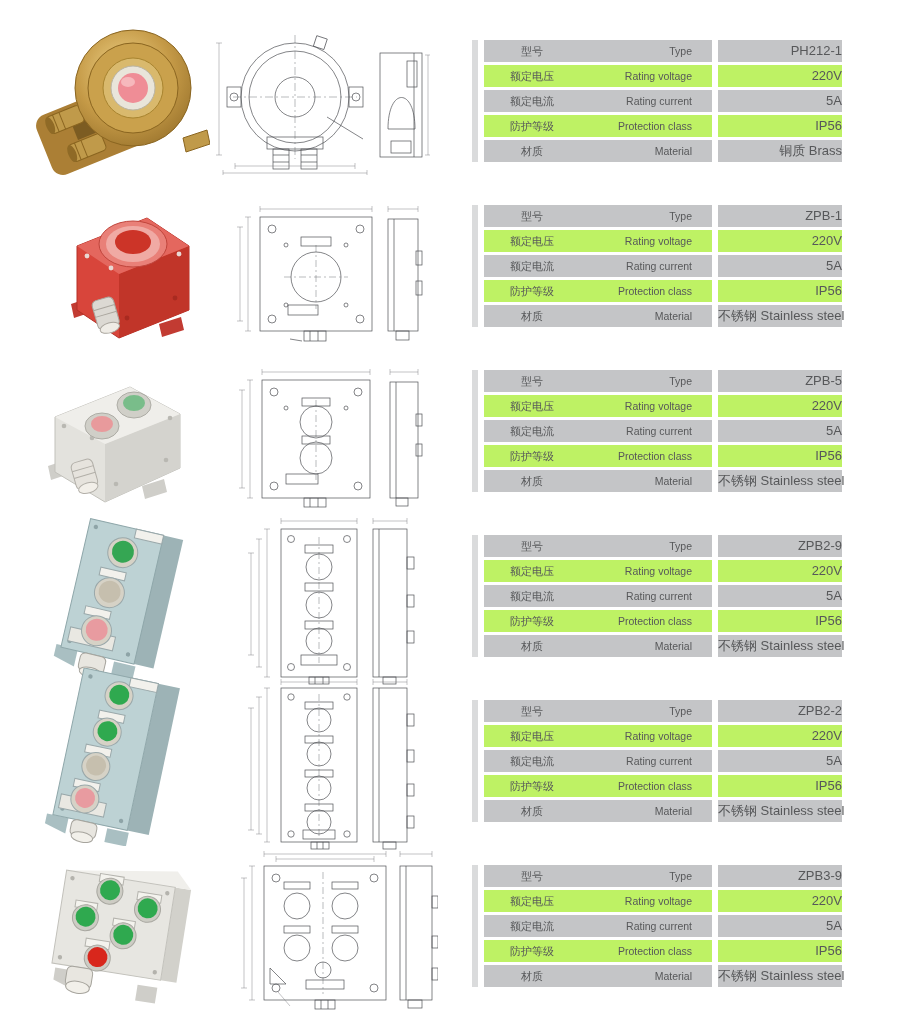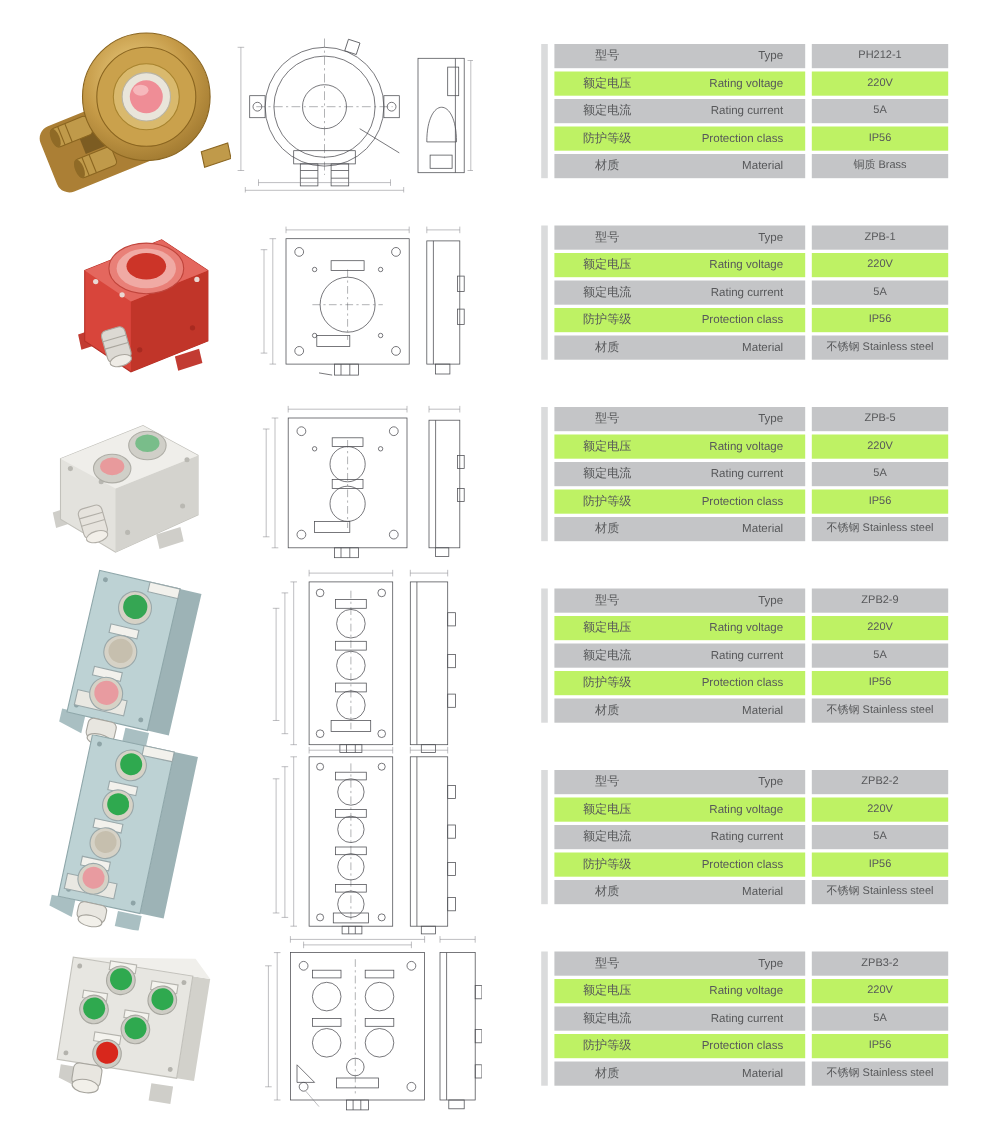--- a/index.html
+++ b/index.html
@@ -1,26 +1,26 @@
 <!DOCTYPE html>
 <html><head>
 <meta charset="utf-8">
 <style>
   html,body{margin:0;padding:0;background:#ffffff;}
   #page{position:relative;width:916px;height:1035px;background:#ffffff;overflow:hidden;
         font-family:"Liberation Sans","DejaVu Sans",sans-serif;}
   .photo,.drawing{position:absolute;}
-  .spec{position:absolute;left:448px;display:flex;padding-left:44px;}
+  .spec{position:absolute;left:428px;display:flex;padding-left:44px;}
   .bar{width:6px;background:#dadbdc;margin-right:6px;align-self:stretch;}
   .trows{display:flex;flex-direction:column;gap:3px;}
   .trow{display:flex;gap:6px;height:22px;line-height:22px;font-size:11px;color:#57585a;}
   .lbl{width:228px;display:flex;}
   .cn{width:96px;text-align:center;}
   .en{width:112px;text-align:right;font-size:10.5px;}
-  .val{width:124px;text-align:center;font-size:10px;white-space:nowrap;}
+  .val{width:124px;text-align:right;font-size:13px;white-space:nowrap;}
   .dark .lbl,.dark .val{background:#c4c5c7;}
   .light .lbl,.light .val{background:#bef264;}
   svg{display:block;}
 </style>
 </head>
 <body>
 
 <div id="page">
 
   <div class="photo" style="left:35px;top:22px">
@@ -685,21 +685,21 @@
     </svg>
   </div>
   <div class="spec" style="top:865px">
     <div class="bar"></div>
     <div class="trows">
       <div class="trow dark">
         <div class="lbl">
             <span class="cn">型号</span>
             <span class="en">Type</span>
           </div>
-        <div class="val">ZPB3-2</div>
+        <div class="val">ZPB3-9</div>
       </div>
       <div class="trow light">
         <div class="lbl">
             <span class="cn">额定电压</span>
             <span class="en">Rating voltage</span>
           </div>
         <div class="val">220V</div>
       </div>
       <div class="trow dark">
         <div class="lbl">

